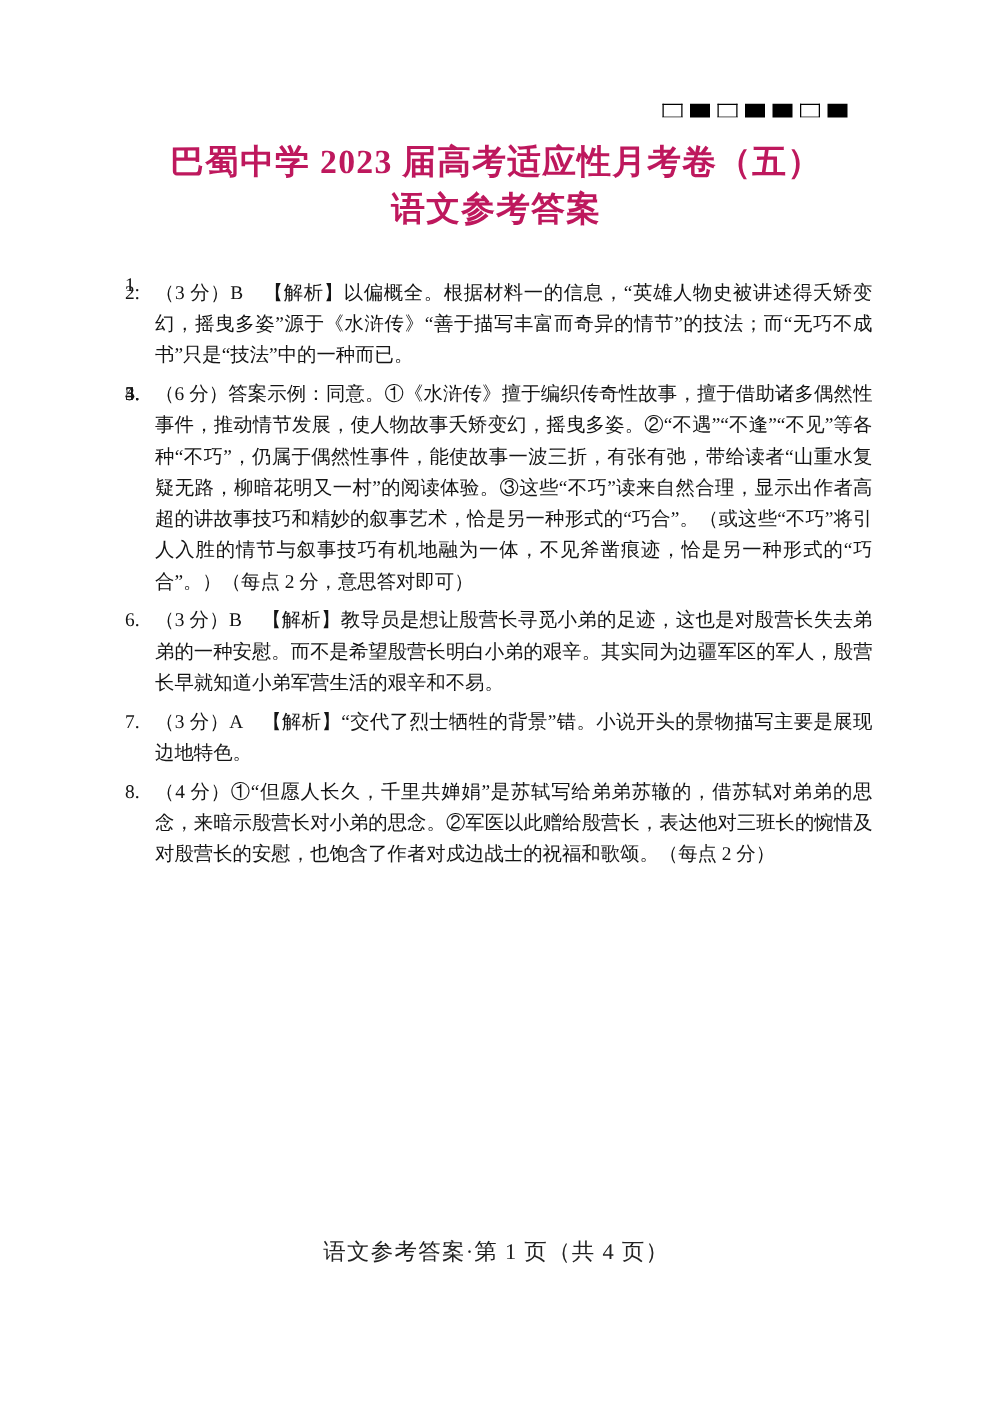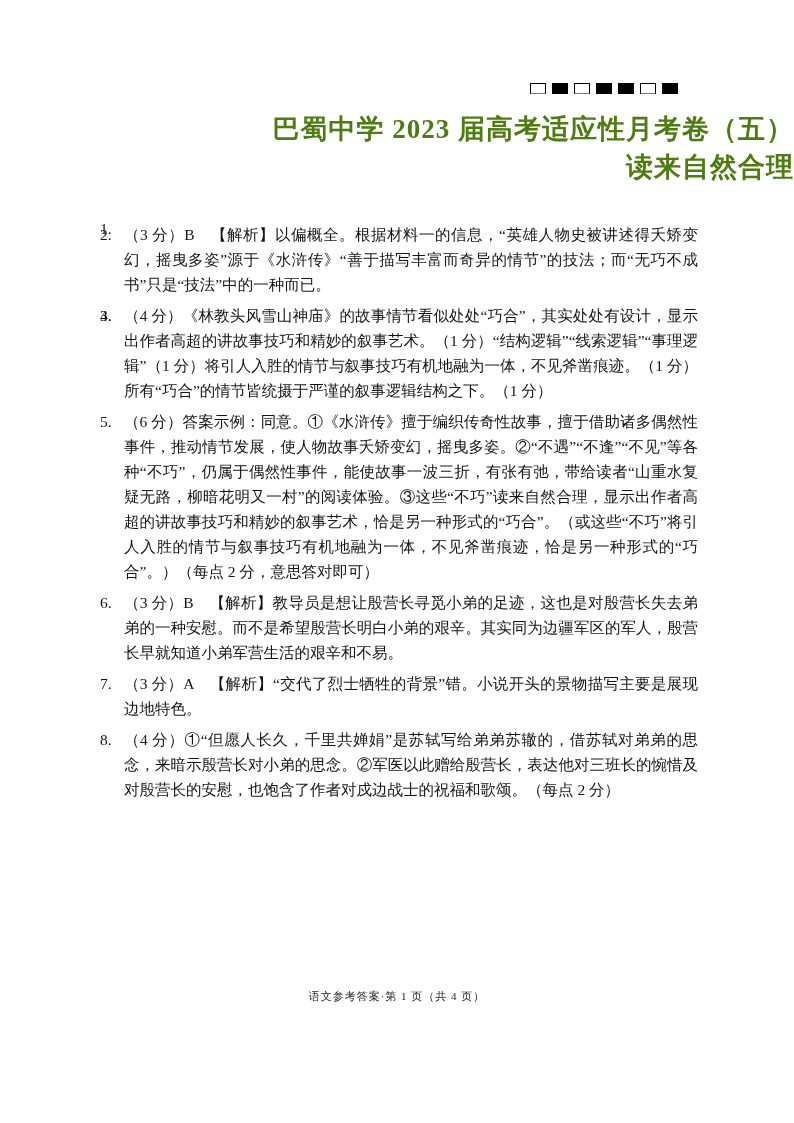--- a/index.html
+++ b/index.html
@@ -35,22 +35,21 @@
     top: 110px;
     left: 0;
     width: 794px;
     text-align: center;
   }
   .title-line {
     font-size: 27px;
     font-weight: bold;
     line-height: 38px;
     letter-spacing: 1px;
-    color: #4d7c0f;
-    text-align: right;
+    color: #be185d;
   }
 
   
   .content {
     position: absolute;
     top: 216px;
     left: 100px;
     width: 598px;
   }
   .answer-item {
@@ -69,57 +68,56 @@
     top: 0;
   }
 
   
   .footer {
     position: absolute;
     top: 989px;
     left: 0;
     width: 794px;
     text-align: center;
-    font-size: 11px;
+    font-size: 18px;
     color: #222;
     letter-spacing: 1px;
   }
 </style>
 </head>
 <body>
 
 <div class="marks">
   <span class="mark mark-outline"></span>
   <span class="mark mark-filled"></span>
   <span class="mark mark-outline"></span>
   <span class="mark mark-filled"></span>
   <span class="mark mark-filled"></span>
   <span class="mark mark-outline"></span>
   <span class="mark mark-filled"></span>
 </div>
 
 <div class="title-block">
   <div class="title-line">巴蜀中学 2023 届高考适应性月考卷（五）</div>
-  <div class="title-line">读来自然合理</div>
+  <div class="title-line">语文参考答案</div>
 </div>
 
 <div class="content">
   <div class="answer-item">
     <span class="answer-number">1.</span>
   </div>
   <div class="answer-item">
     <span class="answer-number">2.</span>
     <span>（3 分）B　【解析】以偏概全。根据材料一的信息，“英雄人物史被讲述得夭矫变幻，摇曳多姿”源于《水浒传》“善于描写丰富而奇异的情节”的技法；而“无巧不成书”只是“技法”中的一种而已。</span>
   </div>
   <div class="answer-item">
     <span class="answer-number">3.</span>
   </div>
   <div class="answer-item">
     <span class="answer-number">4.</span>
-    <span>（4 分）《林教头风雪山神庙》的故事情节看似处处“巧合”，其实处处有设计，显示出作者高超的讲故事技巧和精妙的叙事艺术。（1 分）“结构逻辑”“线索逻辑”“事理逻辑”（1 分）将引人入胜的情节与叙事技巧有机地融为一体，不见斧凿痕迹。（1 分）所有“巧合”的情节皆统摄于严谨的叙事逻辑结构之下。（1 分）</span>
   </div>
   <div class="answer-item">
     <span class="answer-number">5.</span>
     <span>（6 分）答案示例：同意。①《水浒传》擅于编织传奇性故事，擅于借助诸多偶然性事件，推动情节发展，使人物故事夭矫变幻，摇曳多姿。②“不遇”“不逢”“不见”等各种“不巧”，仍属于偶然性事件，能使故事一波三折，有张有弛，带给读者“山重水复疑无路，柳暗花明又一村”的阅读体验。③这些“不巧”读来自然合理，显示出作者高超的讲故事技巧和精妙的叙事艺术，恰是另一种形式的“巧合”。（或这些“不巧”将引人入胜的情节与叙事技巧有机地融为一体，不见斧凿痕迹，恰是另一种形式的“巧合”。）（每点 2 分，意思答对即可）</span>
   </div>
   <div class="answer-item">
     <span class="answer-number">6.</span>
     <span>（3 分）B　【解析】教导员是想让殷营长寻觅小弟的足迹，这也是对殷营长失去弟弟的一种安慰。而不是希望殷营长明白小弟的艰辛。其实同为边疆军区的军人，殷营长早就知道小弟军营生活的艰辛和不易。</span>
   </div>
   <div class="answer-item">

